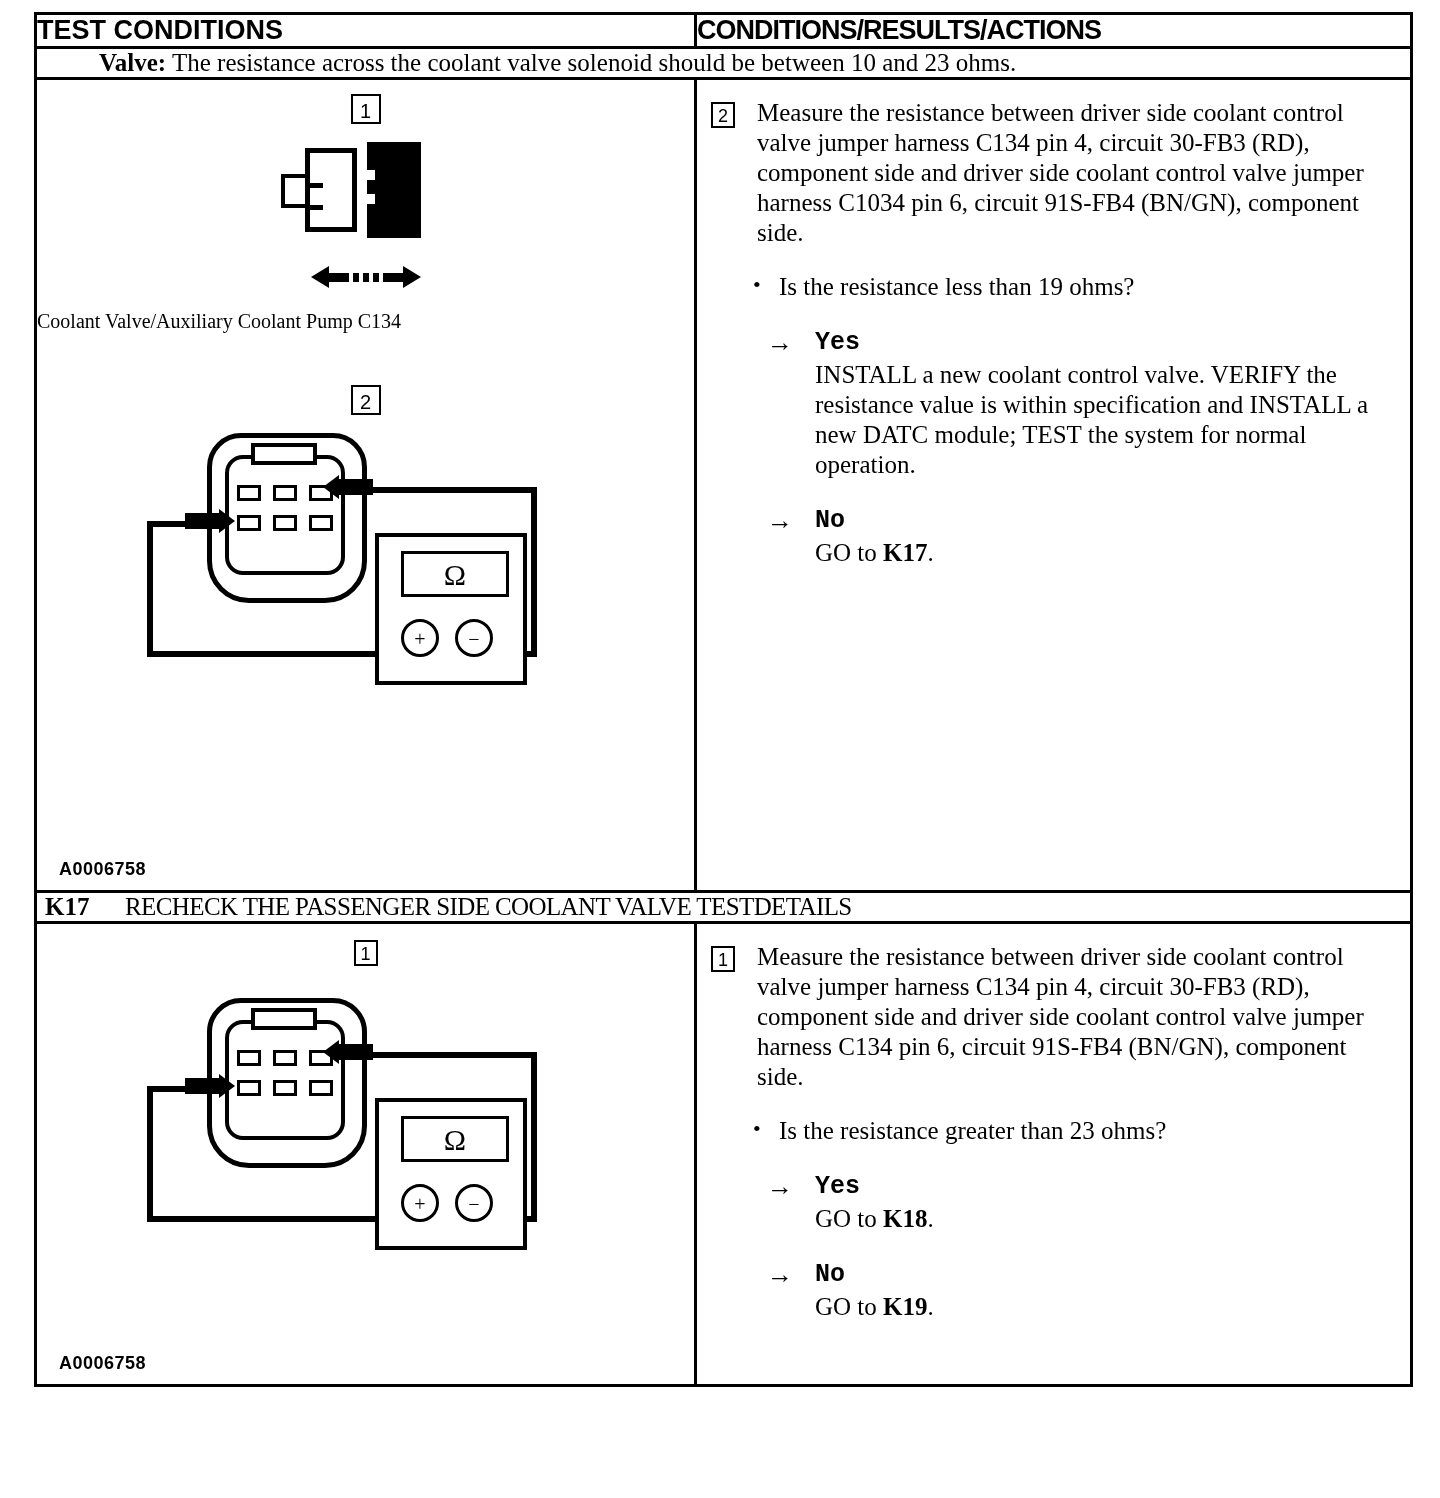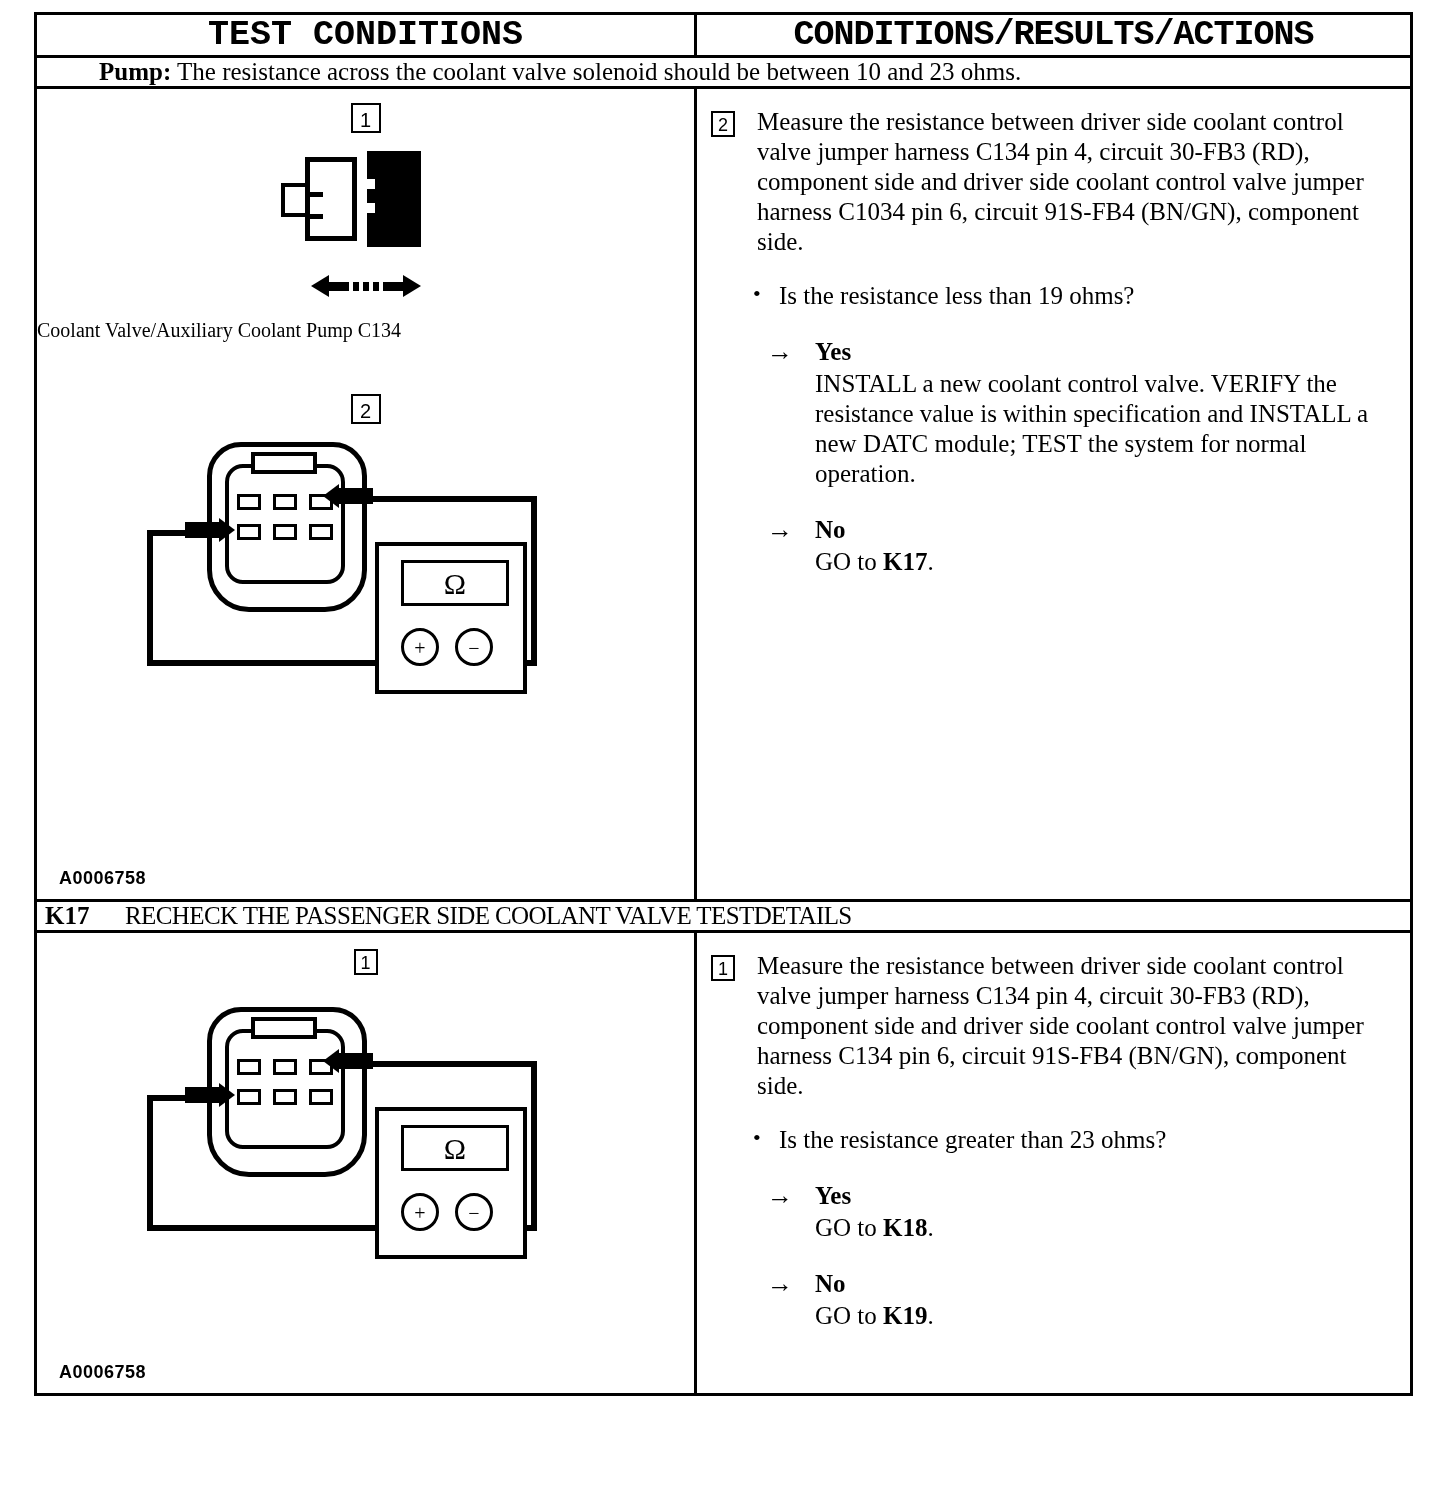--- a/index.html
+++ b/index.html
@@ -28,24 +28,24 @@
   }
   table.doc td, table.doc th {
     border: 3px solid #000;
     vertical-align: top;
     padding: 0;
   }
   .col-left { width: 660px; }
   .col-right { width: 716px; }
 
   .hdr {
-    text-align: center;
-    font-family: Liberation Mono, monospace;
+    text-align: left;
+    font-family: Liberation Sans, sans-serif;
     font-weight: bold;
-    font-size: 35px;
+    font-size: 27px;
     letter-spacing: 0px;
     padding: 6px 0 8px 0;
     border: 3px solid #000;
   }
   .hdr.tight { letter-spacing: -1px; }
 
   .steprow td {
     padding: 5px 0 7px 0;
   }
   .step-head {
@@ -138,21 +138,21 @@
     margin-top: 26px;
     padding-left: 56px;
   }
   .arrow-glyph {
     width: 48px;
     flex: none;
     font-size: 26px;
     line-height: 1.15;
   }
   .arrow-body b { font-weight: bold; }
-  .ans-label { font-weight: bold; }
+  .ans-label { font-weight: bold; font-family: Liberation Mono, monospace; }
   .ans-text { margin-top: 2px; }
 
   
   .conn1 {
     position: relative;
     width: 170px;
     height: 120px;
     margin: 0 auto;
   }
   .conn1 .tab {
@@ -350,21 +350,21 @@
 
       <tr>
         <th class="hdr">TEST CONDITIONS</th>
         <th class="hdr tight">CONDITIONS/RESULTS/ACTIONS</th>
       </tr>
 
 
       <tr class="note-row">
         <td colspan="2">
           <div class="note">
-            <b>Pump:</b>
+            <b>Valve:</b>
             <span>The resistance across the coolant valve solenoid should be between 10 and 23 ohms.</span>
           </div>
         </td>
       </tr>
 
       <tr>
         <td>
           <div class="cell-left" style="height:810px;">
             <div class="fig-wrap">
               <div style="display:flex;justify-content:center;">

